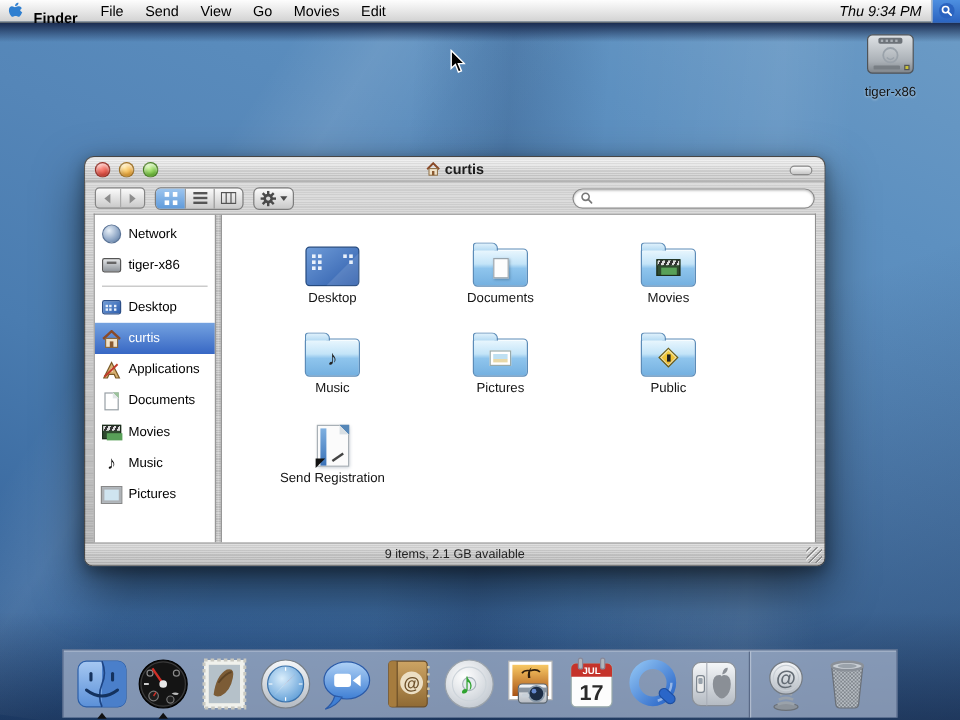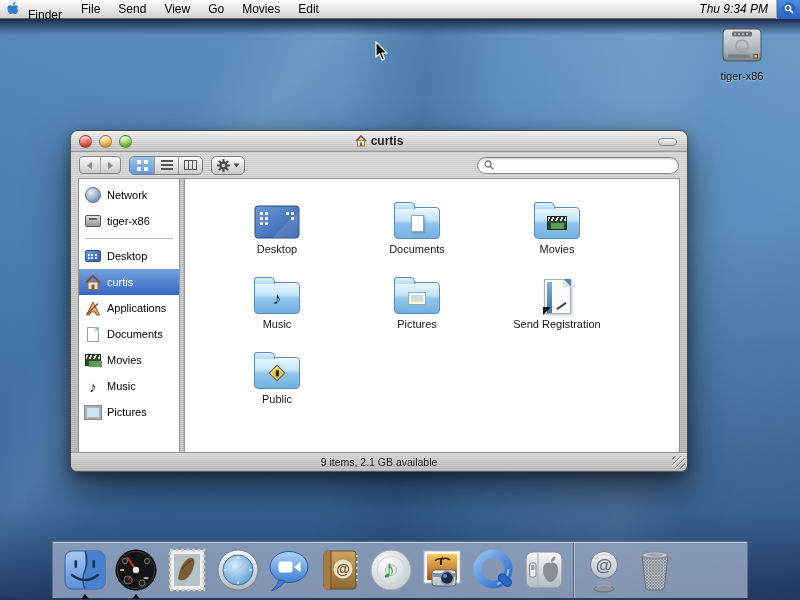--- a/index.html
+++ b/index.html
@@ -21,21 +21,21 @@
     background:linear-gradient(180deg, #1b2c50 0%, rgba(27,44,80,0) 100%); pointer-events:none; }
   .bottom-shade { position:absolute; bottom:0; left:0; width:800px; height:90px;
     background:linear-gradient(180deg, rgba(10,22,50,0) 0%, rgba(10,22,50,0.45) 100%); pointer-events:none; }
 
   
   .menubar { position:absolute; top:0; left:0; width:800px; height:19px; z-index:50;
     background:linear-gradient(180deg,#fdfdfd 0%,#e8e8e8 50%,#d2d2d2 100%);
     border-bottom:1px solid #666; display:flex; align-items:center; font-size:12px; color:#000; }
   .menubar .apple { width:26px; display:flex; justify-content:center; align-items:center; }
   .menu-item { padding:16px 9px; height:19px; display:flex; align-items:center; }
-  .menu-item.app { font-weight:normal; padding:12px 10px 0 2px; }
+  .menu-item.app { font-weight:bold; padding:12px 10px 0 2px; }
   .menubar .spacer { flex:1; }
   .menubar .clock { padding:0 8px;font-style:italic; }
   .spotlight { width:24px; height:19px; display:flex; align-items:center; justify-content:center;
     background:linear-gradient(180deg,#4d8fe0,#2a63c0); border-left:1px solid #9ab; }
 
   
   .volume { position:absolute; left:706px; top:26px; width:72px; text-align:center; }
   .volume .vlabel { margin-top:2px; font-size:11px; color:#111; text-shadow:0 1px 2px rgba(255,255,255,0.55); }
 
   
@@ -482,40 +482,40 @@
                   <span class="em-photo">
                     <i></i>
                   </span>
                 </span>
               </div>
             </div>
           <div class="flabel">Pictures</div>
         </div>
         <div class="fitem">
           <div class="ibox">
-              <div class="regdoc">
-            <span class="band"></span>
-                <span class="fold"></span>
-                <span class="pen"></span>
-                <span class="alias"></span>
-          </div>
-            </div>
-          <div class="flabel">Send Registration</div>
-        </div>
-        <div class="fitem">
-          <div class="ibox">
               <div class="folder">
                 <span class="emblem">
                   <span class="em-sign">
                     <i></i>
                   </span>
                 </span>
               </div>
             </div>
           <div class="flabel">Public</div>
+        </div>
+        <div class="fitem">
+          <div class="ibox">
+              <div class="regdoc">
+            <span class="band"></span>
+                <span class="fold"></span>
+                <span class="pen"></span>
+                <span class="alias"></span>
+          </div>
+            </div>
+          <div class="flabel">Send Registration</div>
         </div>
       </div>
     </div>
 
     <div class="statusbar">
       <span>9 items, 2.1 GB available</span>
       <div class="grip"></div>
     </div>
   </div>
 
@@ -608,20 +608,30 @@
         <path d="M24 9 q-4 3 -3 9 l2 0 q-1 -5 1 -9 z" fill="#2c1c0c"></path>
         <path d="M23 12 q5 -2 8 1 M23 12 q-5 -1 -7 2" fill="none" stroke="#2c1c0c" stroke-width="1.4"></path>
         <rect x="13" y="23" width="24" height="16" rx="3" fill="url(#gSilver)" stroke="#5a6570"></rect>
         <rect x="13" y="26" width="24" height="4" fill="#8a94a0"></rect>
         <circle cx="28" cy="31" r="6.5" fill="#1c2c44" stroke="#8899aa" stroke-width="1.5"></circle>
         <circle cx="26" cy="29" r="2" fill="#6688cc"></circle>
         <rect x="16" y="31" width="6" height="3" rx="1" fill="#c8d0d8"></rect>
       </svg>
     </div>
 
+    <div class="ditem">
+      <svg width="46" height="46" viewBox="0 0 46 46">
+        <rect x="6" y="6" width="34" height="36" rx="4" fill="#fdfdfd" stroke="#9aa"></rect>
+        <path d="M6 17 v-7 a4 4 0 0 1 4 -4 h26 a4 4 0 0 1 4 4 v7 Z" fill="#c5332b"></path>
+        <text x="23" y="14.5" font-size="8" font-weight="bold" text-anchor="middle" fill="#fff" font-family="Liberation Sans, sans-serif">JUL</text>
+        <text x="23" y="36" font-size="18" font-weight="bold" text-anchor="middle" fill="#2a2a2a" font-family="Liberation Sans, sans-serif">17</text>
+        <rect x="12" y="1.5" width="3.5" height="9" rx="1.7" fill="#b0b6bc" stroke="#889"></rect>
+        <rect x="30.5" y="1.5" width="3.5" height="9" rx="1.7" fill="#b0b6bc" stroke="#889"></rect>
+      </svg>
+    </div>
 
     <div class="ditem">
       <svg width="46" height="46" viewBox="0 0 46 46">
         <circle cx="23" cy="22" r="15.5" fill="none" stroke="url(#gQT)" stroke-width="8"></circle>
         <circle cx="23" cy="22" r="15.5" fill="none" stroke="rgba(255,255,255,0.45)" stroke-width="2" stroke-dasharray="20 78"></circle>
         <rect x="29" y="27" width="15" height="8" rx="4" transform="rotate(42 33 30)" fill="#2a66c8" stroke="#1d4fa2"></rect>
       </svg>
     </div>
 
     <div class="ditem">

